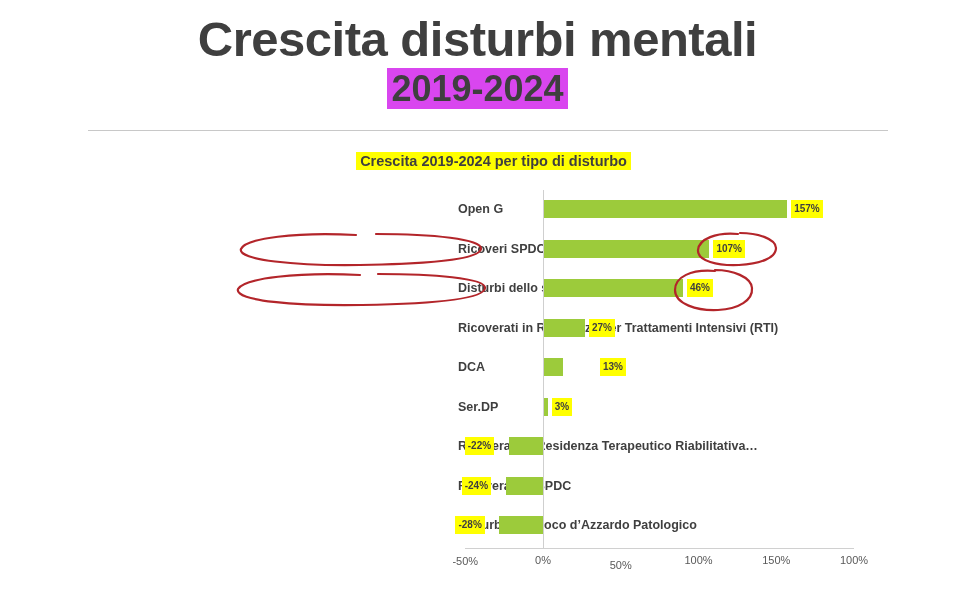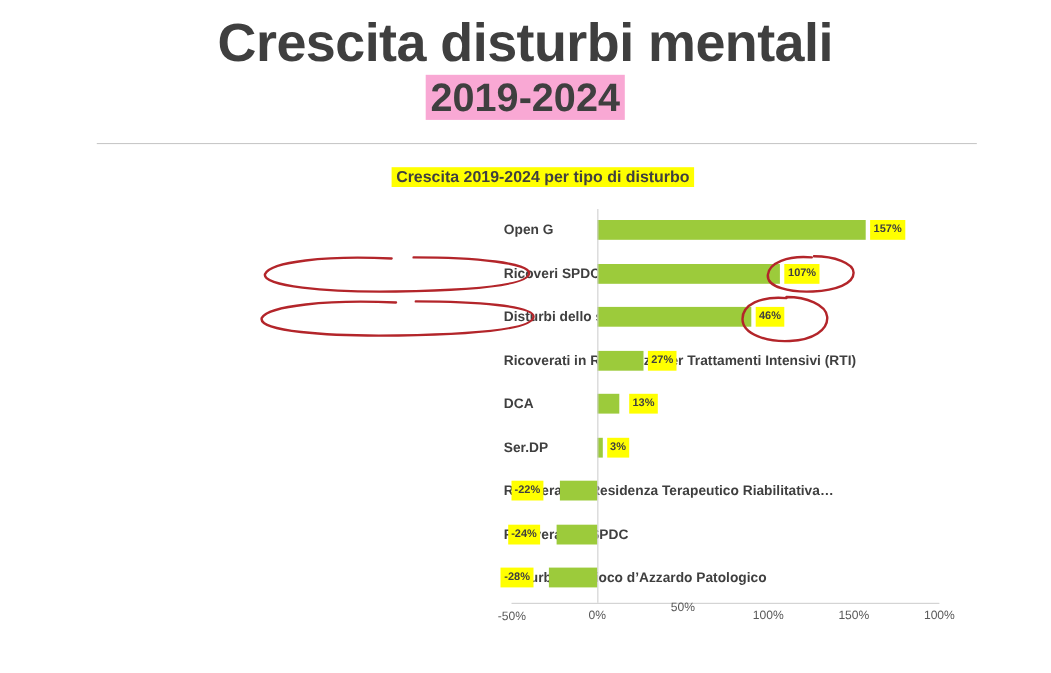--- a/index.html
+++ b/index.html
@@ -36,21 +36,21 @@
     line-height: 1.05;
   }
   .title-line2 {
     font-size: 36px;
     font-weight: bold;
     color: #3f3f3f;
     line-height: 1.2;
     margin-top: 2px;
   }
   .hl {
-    background: #f9a8d4;
+    background: #d946ef;
     padding: 0 4px;
   }
   .title-rule {
     position: absolute;
     left: 88px;
     top: 130px;
     width: 800px;
     height: 1px;
     background: #c8c8c8;
   }
@@ -166,21 +166,21 @@
         <div class="val-label" style="left: 686.95px;">46%</div>
       </div>
       <div class="row" style="top: 128.5px;">
         <div class="cat-label" style="right: 497px;">Ricoverati in Residenza per Trattamenti Intensivi (RTI)</div>
         <div class="bar" style="width: 41.985px; left: 543px;"></div>
         <div class="val-label" style="left: 588.985px;">27%</div>
       </div>
       <div class="row" style="top: 168px;">
         <div class="cat-label" style="right: 497px;">DCA</div>
         <div class="bar" style="width: 20.215px; left: 543px;"></div>
-        <div class="val-label" style="left: 572px;">13%</div>
+        <div class="val-label" style="left: 600px;">13%</div>
       </div>
       <div class="row" style="top: 207.5px;">
         <div class="cat-label" style="right: 497px;">Ser.DP</div>
         <div class="bar" style="width: 4.665px; left: 543px;"></div>
         <div class="val-label" style="left: 551.665px;">3%</div>
       </div>
       <div class="row" style="top: 247px;">
         <div class="cat-label" style="right: 497px;">Ricoverati in Residenza  Terapeutico Riabilitativa…</div>
         <div class="bar" style="width: 34.21px; left: 508.79px;"></div>
         <div class="val-label" style="left: 464.79px;">-22%</div>
@@ -192,21 +192,21 @@
       </div>
       <div class="row" style="top: 326px;">
         <div class="cat-label" style="right: 497px;">Disturbo da Gioco d’Azzardo Patologico</div>
         <div class="bar" style="width: 43.54px; left: 499.46px;"></div>
         <div class="val-label" style="left: 455.46px;">-28%</div>
       </div>
       <div class="axis-line" style="left: 465.25px; top: 357.5px; width: 388.75px;"></div>
       <div class="zero-line" style="left: 543px; top: 0px; height: 357.5px;"></div>
       <div class="tick-label" style="left: 443.25px; top: 365px;">-50%</div>
       <div class="tick-label" style="left: 521px; top: 363.5px;">0%</div>
-      <div class="tick-label" style="left: 598.75px; top: 356px;">50%</div>
+      <div class="tick-label" style="left: 598.75px; top: 369px;">50%</div>
       <div class="tick-label" style="left: 676.5px; top: 363.5px;">100%</div>
       <div class="tick-label" style="left: 754.25px; top: 363.5px;">150%</div>
       <div class="tick-label" style="left: 832px; top: 363.5px;">100%</div>
     </div>
 
   <div class="annot" style="left:236px; top:232px;">
     <svg width="250" height="36" viewBox="0 0 250 36">
       <path d="M120 3 C60 0, 10 6, 5 17 C1 28, 60 34, 124 33 C186 32, 243 28, 245 17 C247 7, 196 2, 140 2" fill="none" stroke="#b3252a" stroke-width="2.2" stroke-linecap="round"></path>
     </svg>
   </div>

